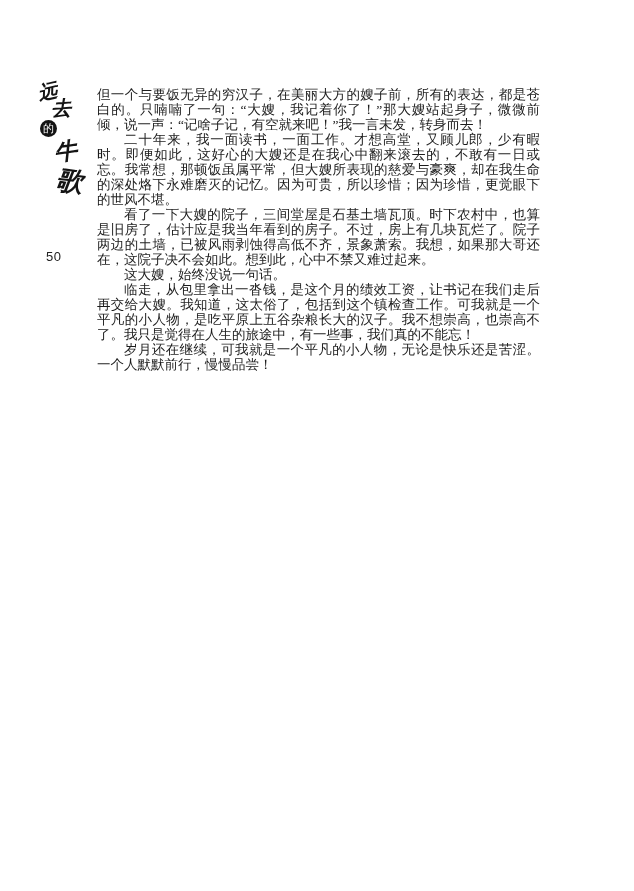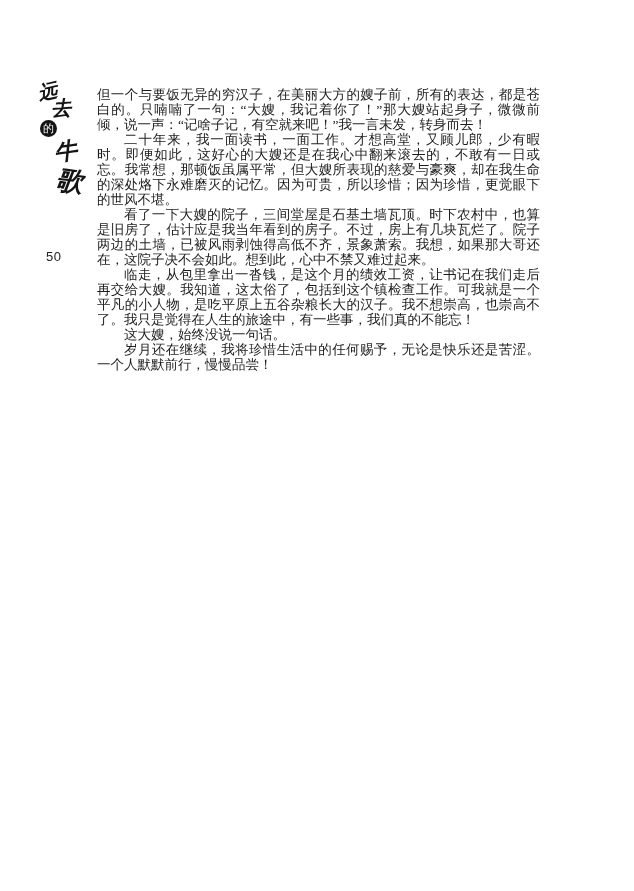--- a/index.html
+++ b/index.html
@@ -91,18 +91,18 @@
     <span class="calli-char calli-3">牛</span>
     <span class="calli-char calli-4">歌</span>
   </div>
 
   <div class="page-number">50</div>
 
   <div class="article">
     <p class="no-indent">但一个与要饭无异的穷汉子，在美丽大方的嫂子前，所有的表达，都是苍白的。只喃喃了一句：“大嫂，我记着你了！”那大嫂站起身子，微微前倾，说一声：“记啥子记，有空就来吧！”我一言未发，转身而去！</p>
     <p>二十年来，我一面读书，一面工作。才想高堂，又顾儿郎，少有暇时。即便如此，这好心的大嫂还是在我心中翻来滚去的，不敢有一日或忘。我常想，那顿饭虽属平常，但大嫂所表现的慈爱与豪爽，却在我生命的深处烙下永难磨灭的记忆。因为可贵，所以珍惜；因为珍惜，更觉眼下的世风不堪。</p>
     <p>看了一下大嫂的院子，三间堂屋是石基土墙瓦顶。时下农村中，也算是旧房了，估计应是我当年看到的房子。不过，房上有几块瓦烂了。院子两边的土墙，已被风雨剥蚀得高低不齐，景象萧索。我想，如果那大哥还在，这院子决不会如此。想到此，心中不禁又难过起来。</p>
+    <p>这大嫂，始终没说一句话。</p>
     <p>临走，从包里拿出一沓钱，是这个月的绩效工资，让书记在我们走后再交给大嫂。我知道，这太俗了，包括到这个镇检查工作。可我就是一个平凡的小人物，是吃平原上五谷杂粮长大的汉子。我不想崇高，也崇高不了。我只是觉得在人生的旅途中，有一些事，我们真的不能忘！</p>
-    <p>这大嫂，始终没说一句话。</p>
-    <p>岁月还在继续，我将珍惜生活中的任何赐予，无论是快乐还是苦涩。一个人默默前行，慢慢品尝！</p>
+    <p>岁月还在继续，可我就是一个平凡的小人物，无论是快乐还是苦涩。一个人默默前行，慢慢品尝！</p>
   </div>
 
 </div>
 
 </body></html>

